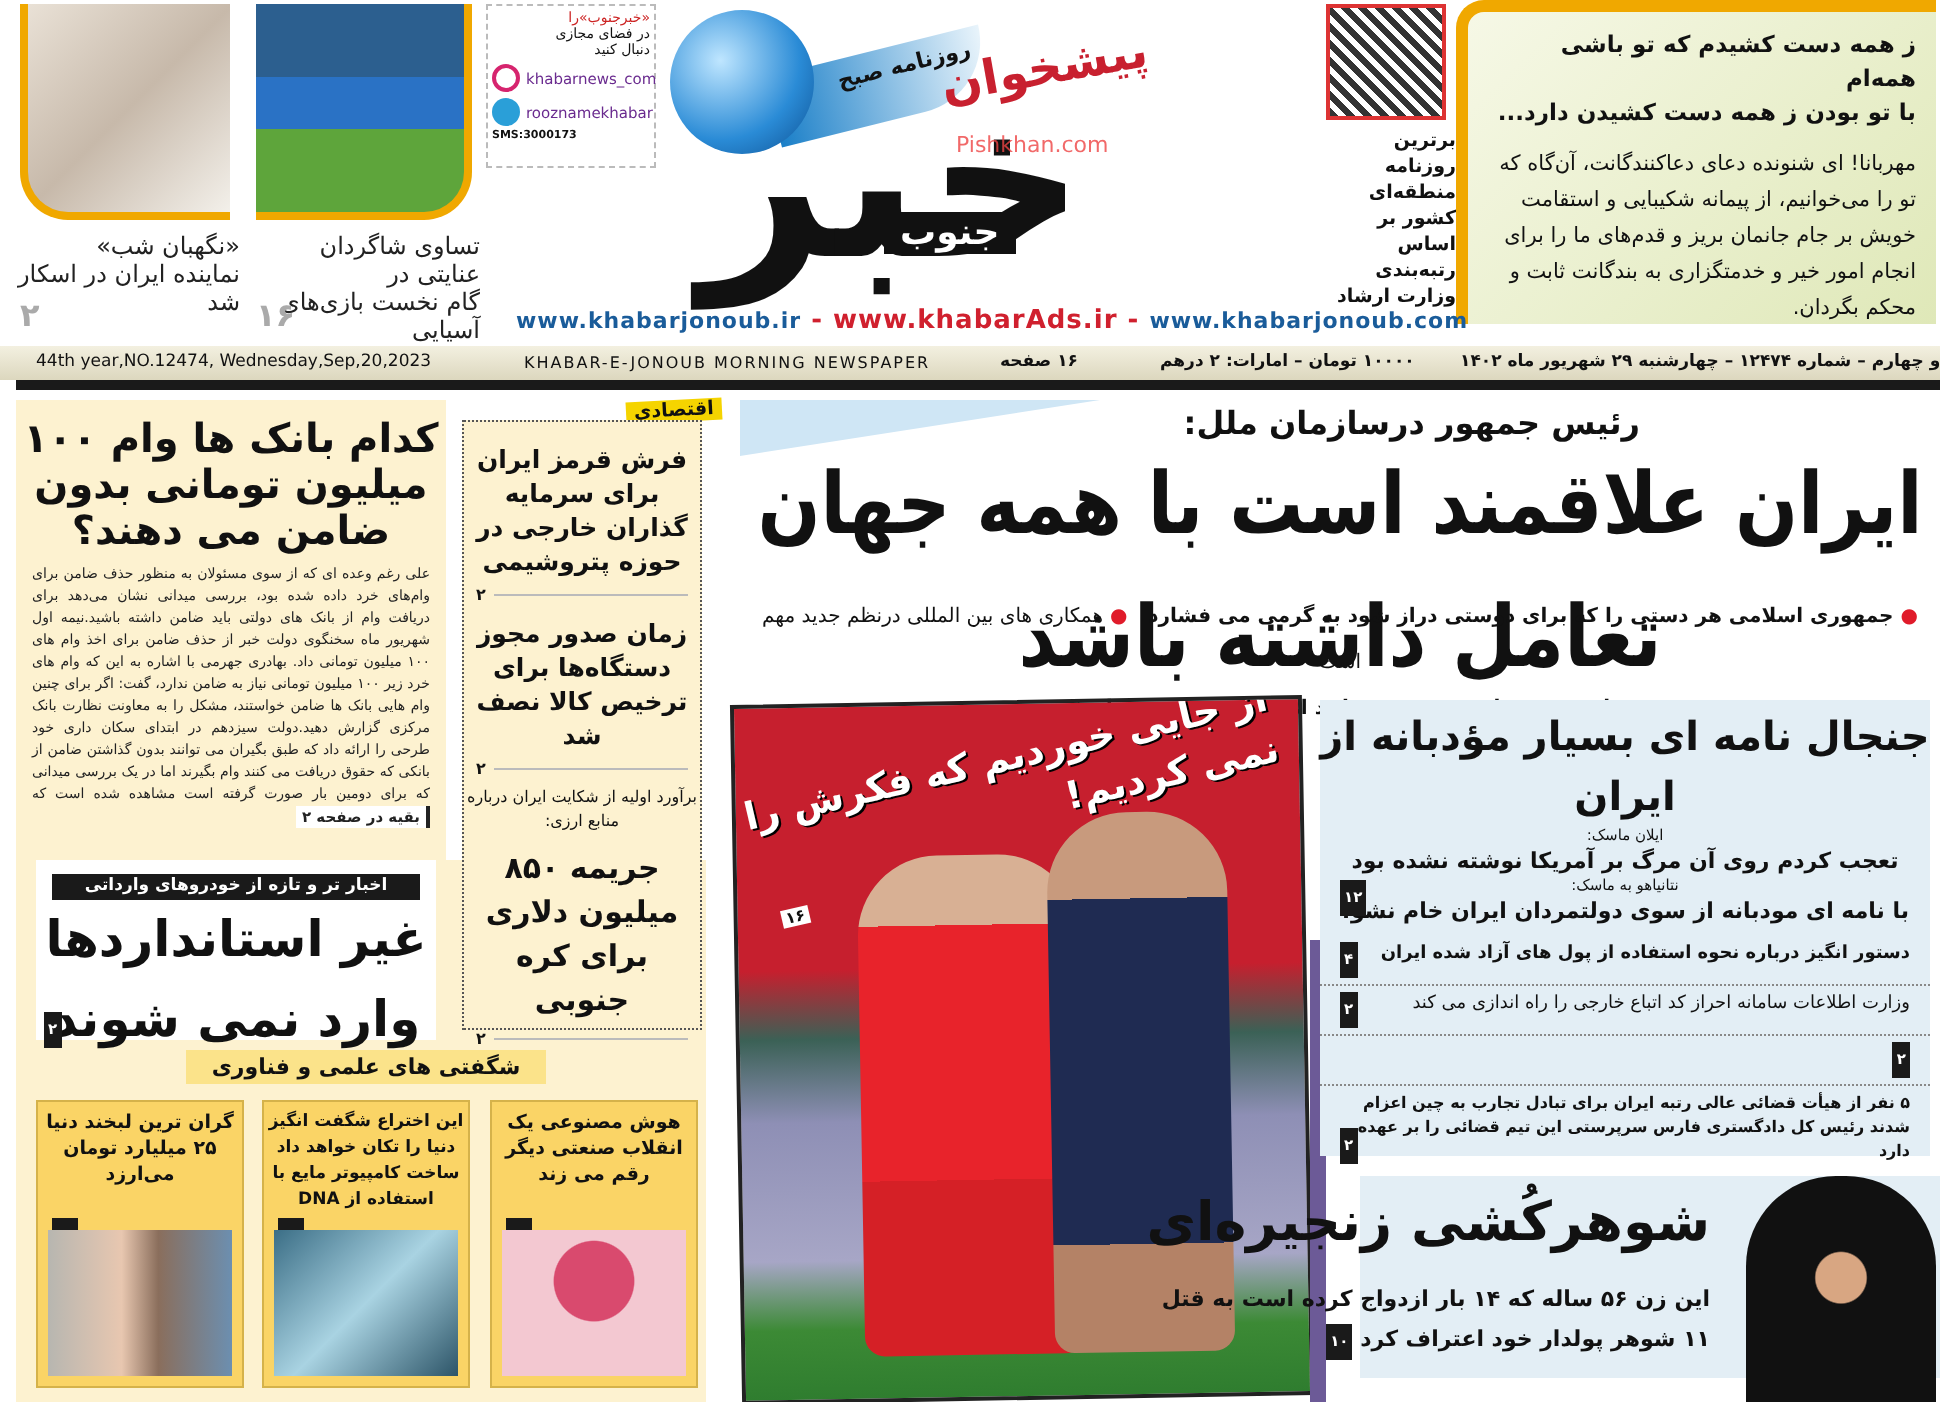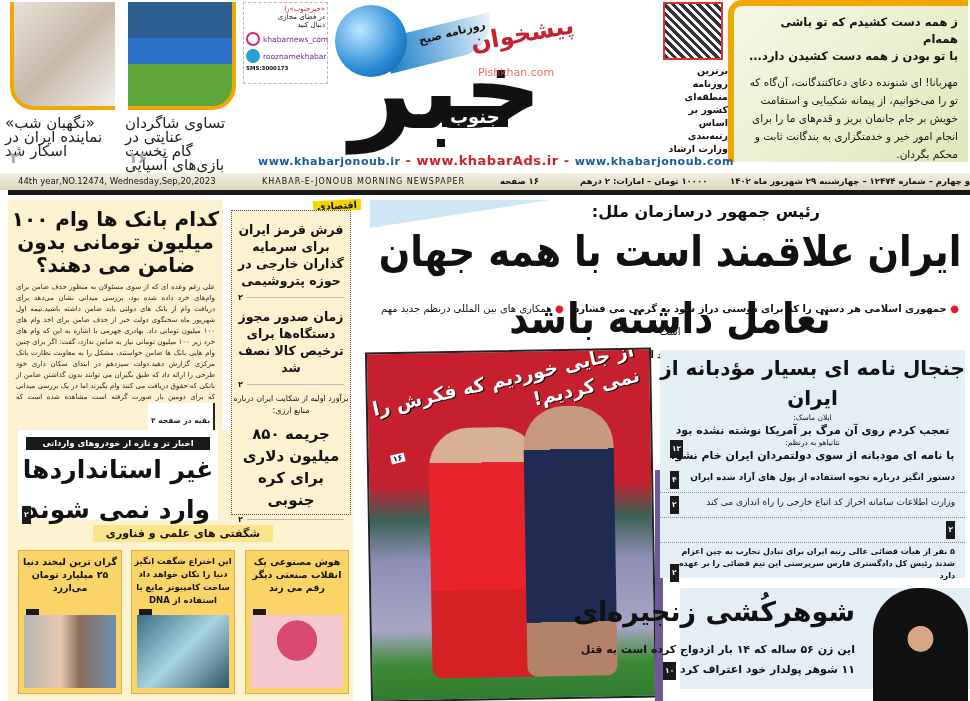--- a/index.html
+++ b/index.html
@@ -1,21 +1,21 @@
 <!DOCTYPE html>
 <html><head>
 <meta charset="utf-8">
 <style>
 *{box-sizing:border-box;margin:0;padding:0}
 body{width:970px;height:701px;background:#fff;font-family:"DejaVu Sans",sans-serif;position:relative;overflow:hidden;color:#111}
 .abs{position:absolute}
 .rtl{direction:rtl}
 
 .thumb{position:absolute;border-radius:0 0 0 24px;overflow:hidden}
-.thumb-cap{position:absolute;text-align:left;font-size:15px;line-height:14px;color:#222}
+.thumb-cap{position:absolute;text-align:right;font-size:12px;line-height:14px;color:#222}
 .pg{position:absolute;font-size:16px;color:#aaa;font-weight:bold}
 .social{position:absolute;left:243px;top:2px;width:85px;height:82px;border:1px dashed #bbb;font-size:7px;direction:rtl;padding:2px}
 .soc-row{display:flex;align-items:center;gap:3px;direction:ltr;font-size:7.5px;color:#6a2b8f;margin-top:3px}
 .soc-ic{width:14px;height:14px;border-radius:50%;flex:none}
 .logo-wrap{position:absolute;left:330px;top:0;width:330px;height:145px}
 .logo-big{position:absolute;left:20px;top:35px;font-size:110px;font-weight:900;line-height:110px;color:#111;direction:rtl;font-family:"DejaVu Sans",sans-serif;letter-spacing:-6px}
 .globe{position:absolute;left:5px;top:5px;width:72px;height:72px;border-radius:50%;background:radial-gradient(circle at 35% 35%,#bfe6ff,#2a8bd6 60%,#0d4f91)}
 .swoosh{position:absolute;left:55px;top:25px;width:110px;height:36px;background:linear-gradient(90deg,#1a7fc8,#e9f4fb);border-radius:0 0 60px 0;transform:rotate(-14deg)}
 .logo-sub{position:absolute;left:88px;top:26px;font-size:11px;font-weight:bold;transform:rotate(-14deg);direction:rtl;color:#111}
 .logo-jonoub{position:absolute;left:112px;top:106px;font-size:18px;font-weight:bold;color:#fff;background:#111;padding:0 8px;direction:rtl}
@@ -27,21 +27,21 @@
 .poem .hd{font-weight:bold;font-size:11.5px;line-height:17px}
 .urls{position:absolute;left:258px;top:153px;font-size:11px;font-weight:bold;color:#1a5c9a;white-space:nowrap;letter-spacing:.5px}
 .urls .mid{color:#d0202e;font-size:13px}
 
 .infobar{position:absolute;left:0;top:173px;width:970px;height:17px;background:linear-gradient(180deg,#f3f0e0,#dcd7be);font-size:8.5px;line-height:17px;white-space:nowrap}
 .darkbar{position:absolute;left:8px;top:190px;width:962px;height:5px;background:#1a1a1a}
 
 .bankbox{position:absolute;left:8px;top:200px;width:215px;height:230px;background:#fdf2d0}
 .bank-h{text-align:center;font-weight:900;font-size:20px;line-height:23px;direction:rtl;margin-top:8px}
 .bank-body{direction:rtl;text-align:justify;font-size:7px;line-height:11px;padding:5px 8px;color:#222}
-.more{display:inline-block;background:#fff;font-weight:bold;font-size:7.5px;padding:12px 3px;border-right:2px solid #222}
+.more{display:inline-block;background:#fff;font-weight:bold;font-size:7.5px;padding:0 3px;border-right:2px solid #222}
 .econ{position:absolute;left:231px;top:210px;width:120px;height:305px;border:1px dotted #555;background:#fdf2d0;direction:rtl;text-align:center}
 .econ-tag{position:absolute;left:313px;top:200px;background:#f5d400;font-size:9.5px;font-weight:bold;padding:0 4px;direction:rtl;transform:rotate(-3deg)}
 .econ h3{font-size:12.5px;line-height:17px;font-weight:bold;margin:6px 4px 0}
 .econ .sep{display:flex;align-items:center;direction:ltr;margin:4px 6px;font-size:8px;font-weight:bold}
 .econ .sep span{flex:1;height:1px;background:#bbb;margin-left:4px}
 .econ small{display:block;font-size:8px;line-height:12px;margin-top:4px}
 .carbox{position:absolute;left:18px;top:430px;width:200px;height:90px;background:#fff}
 .car-tag{background:#1a1a1a;color:#fff;font-size:8.5px;font-weight:bold;text-align:center;direction:rtl;margin:7px 8px 0;line-height:13px}
 .car-h{font-size:25px;font-weight:900;text-align:center;direction:rtl;line-height:40px;letter-spacing:-1px}
 .badge{display:inline-block;background:#1a1a1a;color:#fff;font-size:7.5px;font-weight:bold;padding:4px 2px;line-height:10px}
@@ -202,21 +202,21 @@
   <div class="player1"></div>
   <div class="player2"></div>
   <div class="photo-h">از جایی خوردیم که فکرش را نمی کردیم!</div>
   <span class="abs" style="left:22px;top:100px;background:#fff;font-size:8px;font-weight:bold;padding:0 2px;transform:rotate(-12deg)">۱۶</span>
 </div>
 
 <div class="jenjal">
   <h2>جنجال نامه ای بسیار مؤدبانه از ایران</h2>
   <div class="s">ایلان ماسک:</div>
   <div class="b">تعجب کردم روی آن مرگ بر آمریکا نوشته نشده بود</div>
-  <div class="s">نتانیاهو به درنظم:</div>
+  <div class="s">نتانیاهو به ماسک:</div>
   <div class="b">با نامه ای مودبانه از سوی دولتمردان ایران خام نشو!</div>
   <span class="badge abs" style="left:10px;top:90px">۱۲</span>
 </div>
 
 <div class="lavender"></div>
 <div class="newslist">
   <div>
       <span>دستور انگیز درباره نحوه استفاده از پول های آزاد شده ایران</span>
       <span class="badge">۴</span>
     </div>

